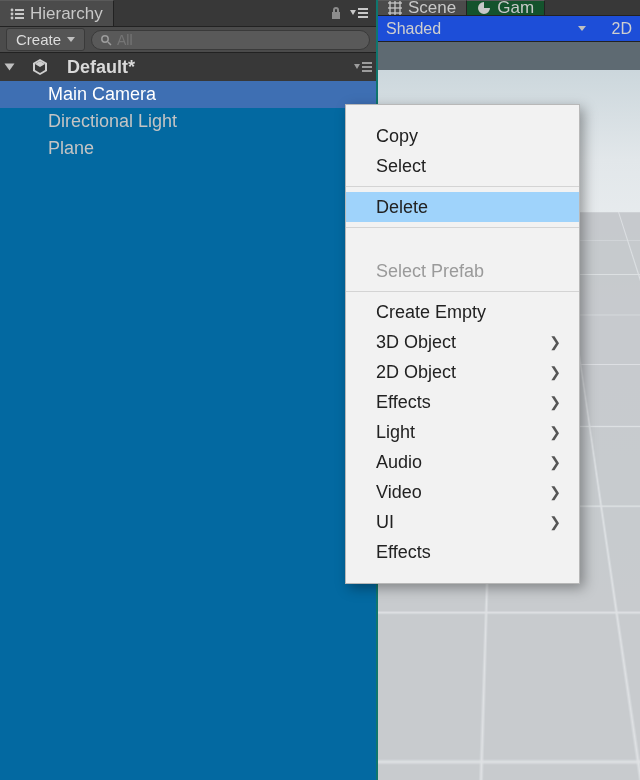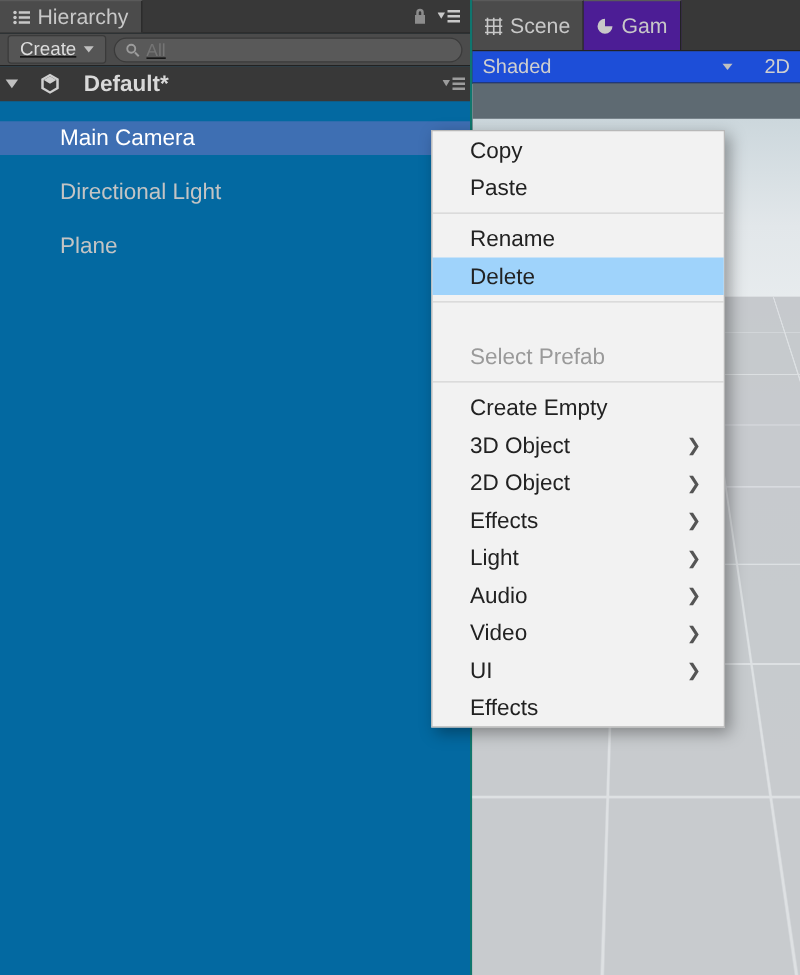--- a/index.html
+++ b/index.html
@@ -4,48 +4,48 @@
 <style>
   * { box-sizing: border-box; margin: 0; padding: 0; font-family: Arial, Helvetica, sans-serif; }
   body { width: 640px; height: 780px; overflow: hidden; background: #383838; position: relative; }
 
   .app { display: flex; width: 100%; height: 100%; }
 
   
   .hierarchy { width: 378px; background: #0369a1; display: flex; flex-direction: column; border-right: 2px solid #0f766e; }
   .tab-row { height: 27px; background: #383838; display: flex; align-items: stretch; border-bottom: 1px solid #222; }
   .tab { display: flex; align-items: center; gap: 6px; padding: 0 10px; background: #4b4b4b; border-top: 1px solid #5a5a5a; color: #c8c8c8; font-size: 17px; font-weight: 500; border-right: 1px solid #222; }
-  .tab-inactive { background: #4c1d95; color: #c8c8c8; }
+  .tab-inactive { background: #14532d; color: #c8c8c8; }
   .tab-row-right { margin-left: auto; display: flex; align-items: center; gap: 8px; padding-right: 8px; color: #8c8c8c; }
   .icon { display: inline-flex; align-items: center; justify-content: center; }
 
-  .toolbar { height: 26px; background: #4b4b4b; display: flex; align-items: center; gap: 6px; padding: 0 6px; border-bottom: 1px solid #222; text-decoration: underline; }
+  .toolbar { height: 26px; background: #4b4b4b; display: flex; align-items: center; gap: 6px; padding: 0 6px; border-bottom: 1px solid #222; }
   .btn { display: flex; align-items: center; gap: 4px; background: #555; color: #ddd; font-size: 15px; padding: 2px 9px; border-radius: 3px; border: 1px solid #3a3a3a; cursor: pointer; }
   .search { flex: 1; height: 20px; background: #595959; border: 1px solid #3a3a3a; border-radius: 10px; display: flex; align-items: center; padding: 0 8px; color: #999; font-size: 14px; gap: 5px; }
   .search input { flex: 1; background: transparent; border: none; outline: none; color: #ccc; font-size: 14px; }
 
   .scene-header { height: 28px; display: flex; align-items: center; gap: 18px; padding: 0 4px 0 6px; color: #d9d9d9; font-weight: bold; font-size: 18px; background: #383838; }
   .scene-header .spacer { flex: 1; }
   .tri { width: 0; height: 0; border-top: 5px solid transparent; border-bottom: 5px solid transparent; border-left: 7px solid #c0c0c0; }
   .tri.down { transform: rotate(90deg); }
 
   .tree { flex: 1; }
-  .tree-item { height: 27px; display: flex; align-items: center; padding-left: 48px; color: #c4c4c4; font-size: 18px; font-weight: 500; cursor: pointer; margin-top: 16px; }
+  .tree-item { height: 27px; display: flex; align-items: center; padding-left: 48px; color: #c4c4c4; font-size: 18px; font-weight: 500; cursor: pointer; }
   .tree-item.selected { background: #3e6fb3; color: #fff; }
 
   
   .viewport { flex: 1; display: flex; flex-direction: column; background: #383838; }
-  .vp-tabs { height: 41px; display: flex; align-items: stretch; border-bottom: 1px solid #222; }
+  .vp-tabs { height: 16px; display: flex; align-items: stretch; border-bottom: 1px solid #222; }
   .vp-toolbar { height: 26px; background: #1d4ed8; display: flex; align-items: center; padding: 0 8px; gap: 8px; color: #cfcfcf; font-size: 16px; border-bottom: 1px solid #222; }
   .vp-body { flex: 1; background: linear-gradient(#c5d2d8 0%, #e2e7ea 16%, #eef1f3 35%, #f6f7f8 100%); position: relative; overflow: hidden; }
   .ground { position: absolute; left: -60px; right: -60px; top: 170px; bottom: -60px; background: #bfc3c7; transform: perspective(700px) rotateX(64deg); transform-origin: top center; background-image: linear-gradient(#dadde0 1px, transparent 1px), linear-gradient(90deg, #dadde0 1px, transparent 1px); background-size: 60px 60px; opacity: 0.85; }
   .sky-band { position: absolute; left: 0; right: 0; top: 0; height: 28px; background: #5e6a72; }
 
   
-  .context-menu { position: absolute; left: 345px; top: 104px; width: 235px; background: #f2f2f2; border: 1px solid #b8b8b8; box-shadow: 4px 4px 12px rgba(0,0,0,0.35); padding: 0 0; }
+  .context-menu { position: absolute; left: 345px; top: 104px; width: 235px; background: #f2f2f2; border: 1px solid #b8b8b8; box-shadow: 4px 4px 12px rgba(0,0,0,0.35); padding: 16px 0; }
   .menu-item { height: 30px; display: flex; align-items: center; justify-content: space-between; padding: 0 18px 0 30px; font-size: 18px; color: #222; cursor: pointer; }
   .menu-item.highlight { background: #9fd3fb; }
   .menu-item.disabled { color: #9a9a9a; cursor: default; margin-top: 28px; }
   .menu-sep { height: 1px; background: #d4d4d4; margin: 5px 0; }
   .submenu-arrow { font-size: 14px; color: #555; }
   .dropdown-caret { width: 0; height: 0; border-left: 4px solid transparent; border-right: 4px solid transparent; border-top: 5px solid #c0c0c0; margin-left: 2px; }
 </style>
 </head>
 <body>
 
@@ -175,26 +175,23 @@
       <div class="ground"></div>
     </div>
   </div>
 </div>
 
 <div class="context-menu" id="ctx">
     <div class="menu-item">
       <span>Copy</span>
     </div>
     <div class="menu-item">
-      <span>Paste</span>
+      <span>Select</span>
     </div>
     <div class="menu-sep"></div>
-    <div class="menu-item">
-      <span>Rename</span>
-    </div>
     <div class="menu-item highlight">
       <span>Delete</span>
     </div>
     <div class="menu-sep"></div>
     <div class="menu-item disabled">
       <span>Select Prefab</span>
     </div>
     <div class="menu-sep"></div>
     <div class="menu-item">
       <span>Create Empty</span>

